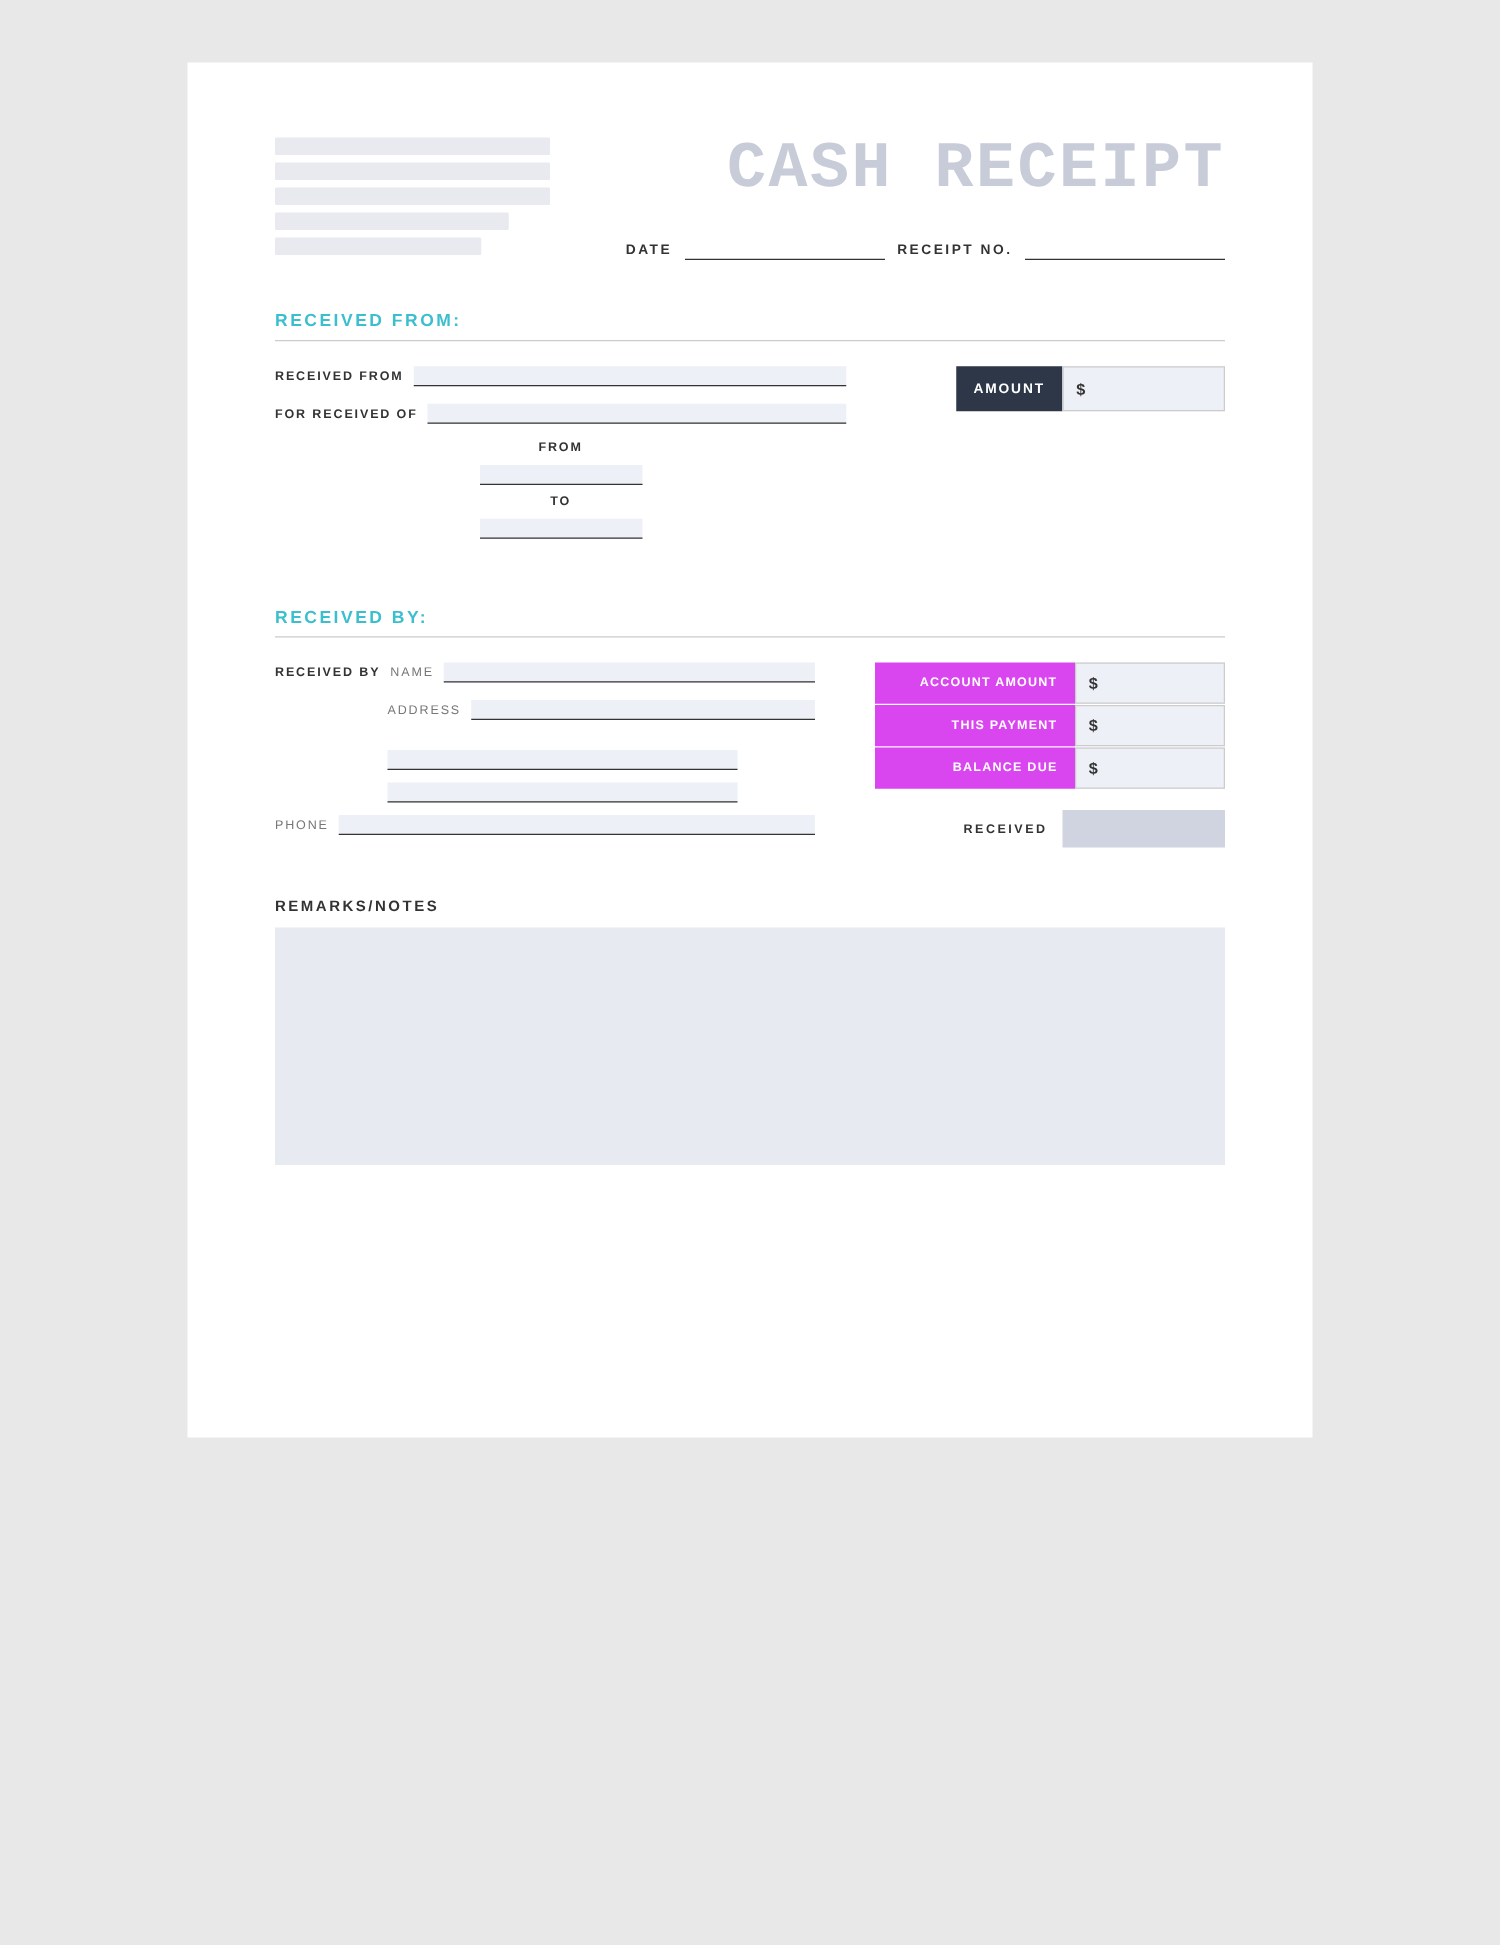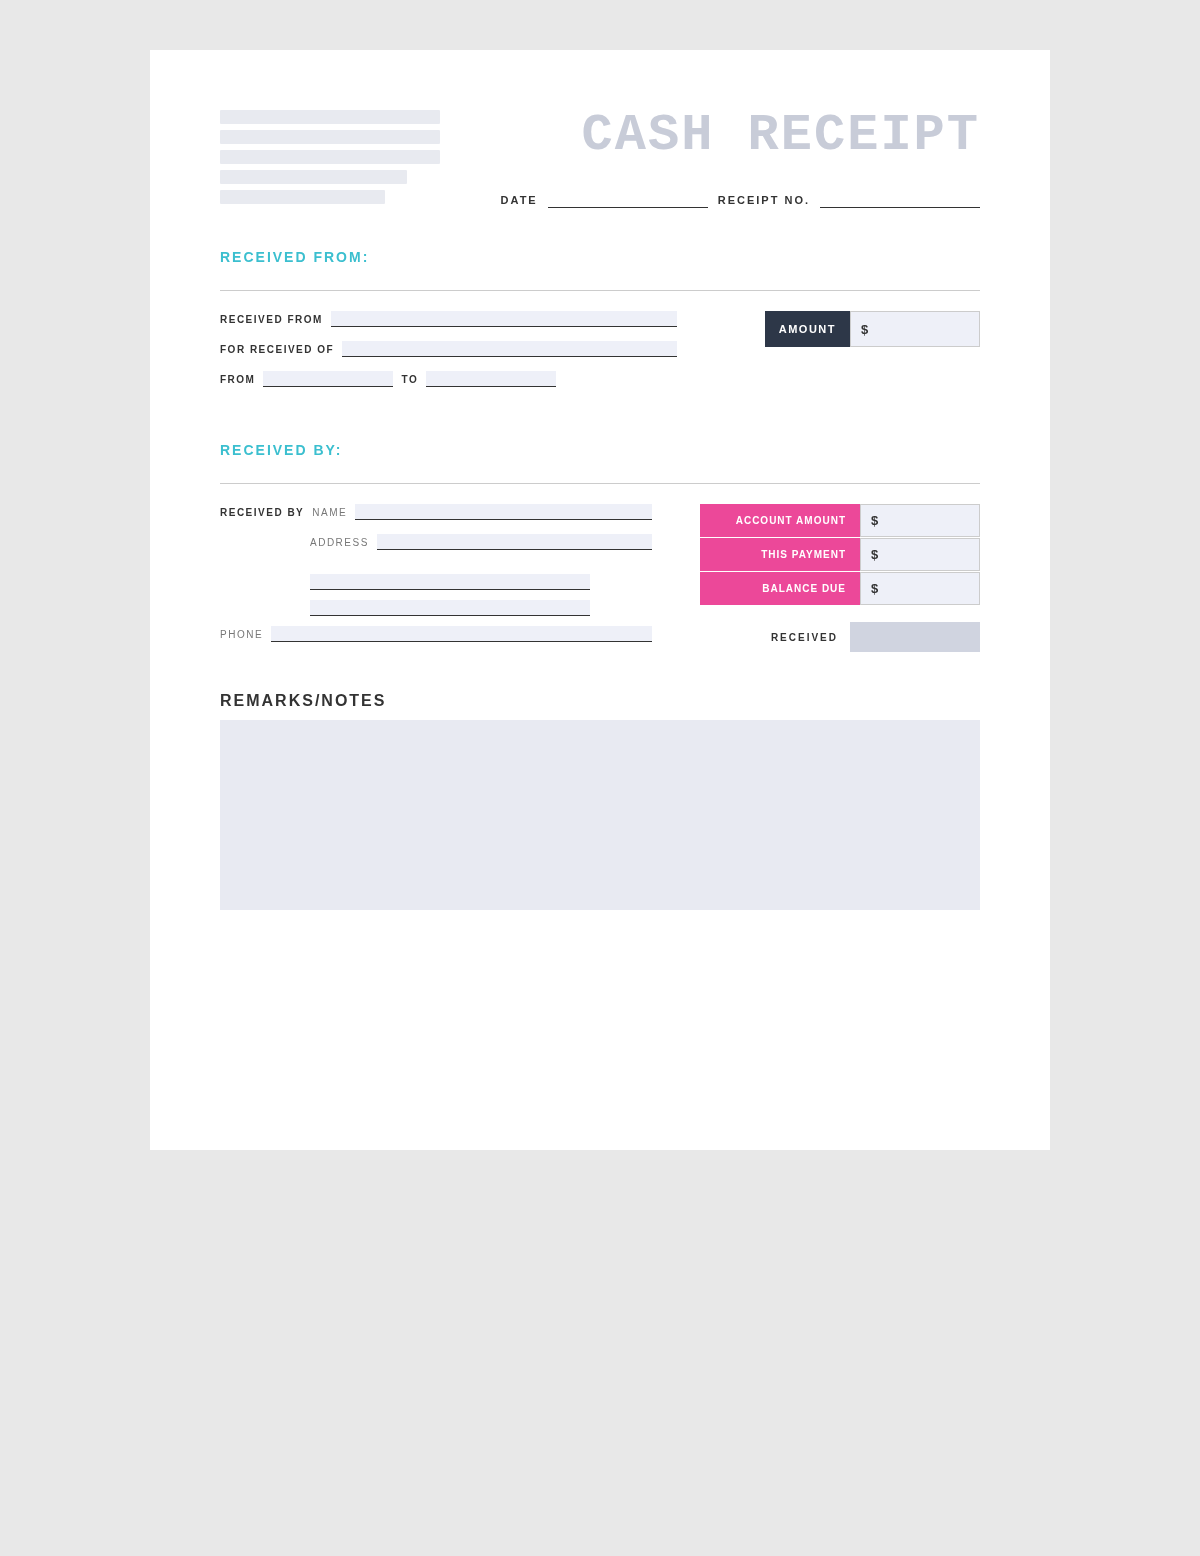--- a/index.html
+++ b/index.html
@@ -89,21 +89,21 @@
 
     .meta-line {
       width: 160px;
       border-bottom: 1px solid #333;
       height: 16px;
     }
 
     
     .section-header {
       border-bottom: 1px solid #ccc;
-      padding-bottom: 24px;
+      padding-bottom: 6px;
       margin-bottom: 20px;
     }
 
     .section-title {
       font-size: 14px;
       font-weight: 700;
       color: #3bbfcf;
       letter-spacing: 2px;
     }
 
@@ -144,20 +144,21 @@
       border-bottom: 1px solid #333;
       height: 16px;
       background: #eef0f8;
     }
 
     .from-to-row {
       display: flex;
       align-items: center;
       gap: 8px;
       margin-bottom: 14px;
+      flex-direction: column;
     }
 
     .from-label {
       font-size: 10px;
       font-weight: 700;
       letter-spacing: 1.5px;
       color: #333;
     }
 
     .from-line {
@@ -293,21 +294,21 @@
     }
 
     .rb-amount-row {
       display: flex;
       align-items: stretch;
       height: 34px;
       border-bottom: 1px solid #fff;
     }
 
     .rb-amount-label-box {
-      background: #ec4899;
+      background: #d946ef;
       color: #fff;
       font-size: 10px;
       font-weight: 700;
       letter-spacing: 1px;
       padding: 0 14px;
       display: flex;
       align-items: center;
       justify-content: flex-end;
       min-width: 160px;
     }
@@ -344,21 +345,21 @@
       width: 130px;
       height: 30px;
     }
 
     
     .remarks-section {
       margin-top: 10px;
     }
 
     .remarks-label {
-      font-size: 16px;
+      font-size: 12px;
       font-weight: 700;
       letter-spacing: 2px;
       color: #333;
       margin-bottom: 10px;
     }
 
     .remarks-box {
       background: #e8eaf2;
       width: 100%;
       height: 190px;

